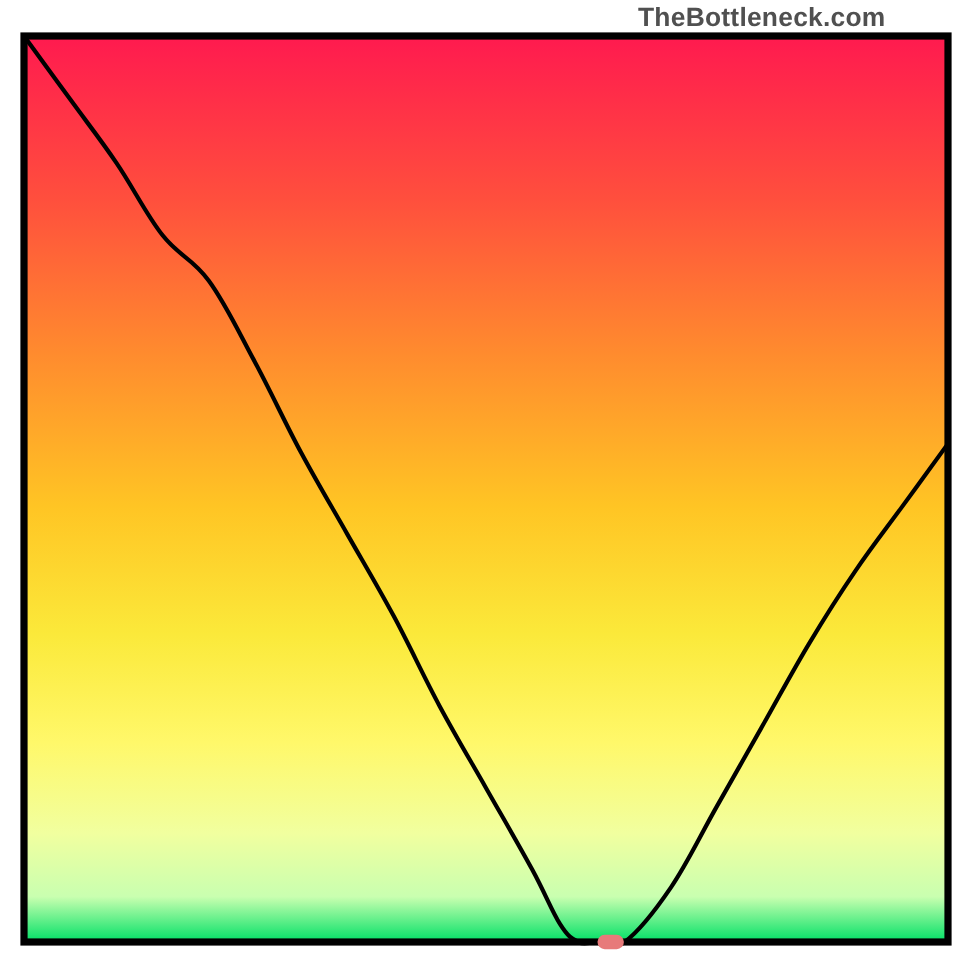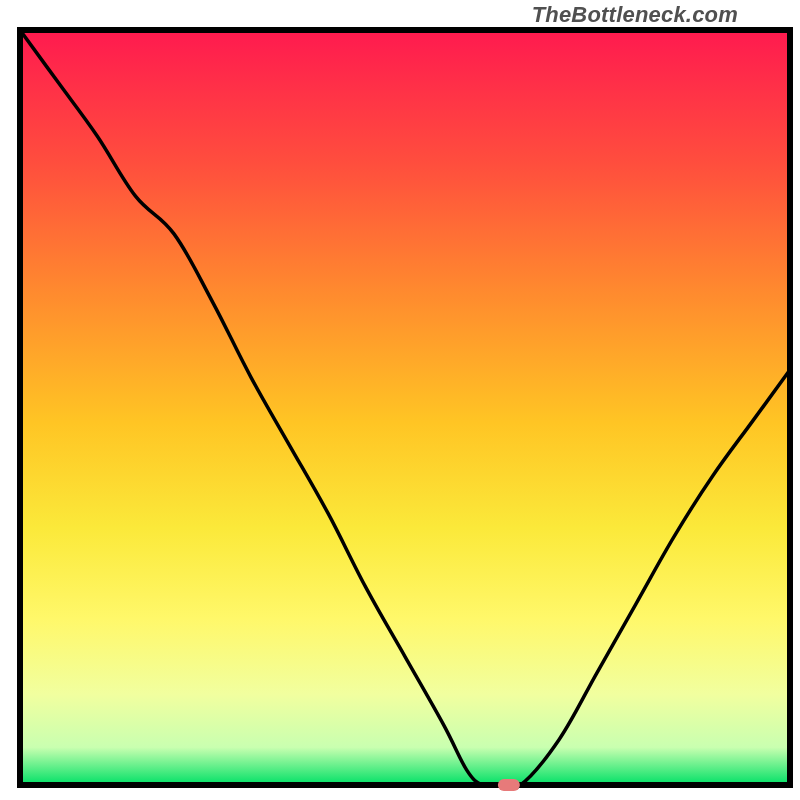--- a/index.html
+++ b/index.html
@@ -9,21 +9,20 @@
     height: 800px;
     background: #ffffff;
     font-family: Arial, Helvetica, sans-serif;
   }
   .frame {
     position: absolute;
     left: 0;
     top: 0;
     width: 748px;
     height: 800px;
-    font-style: italic;
   }
   .attribution {
     position: absolute;
     top: 2px;
     right: 10px;
     font-size: 22px;
     font-weight: 600;
     color: #505050;
     letter-spacing: 0.2px;
   }

